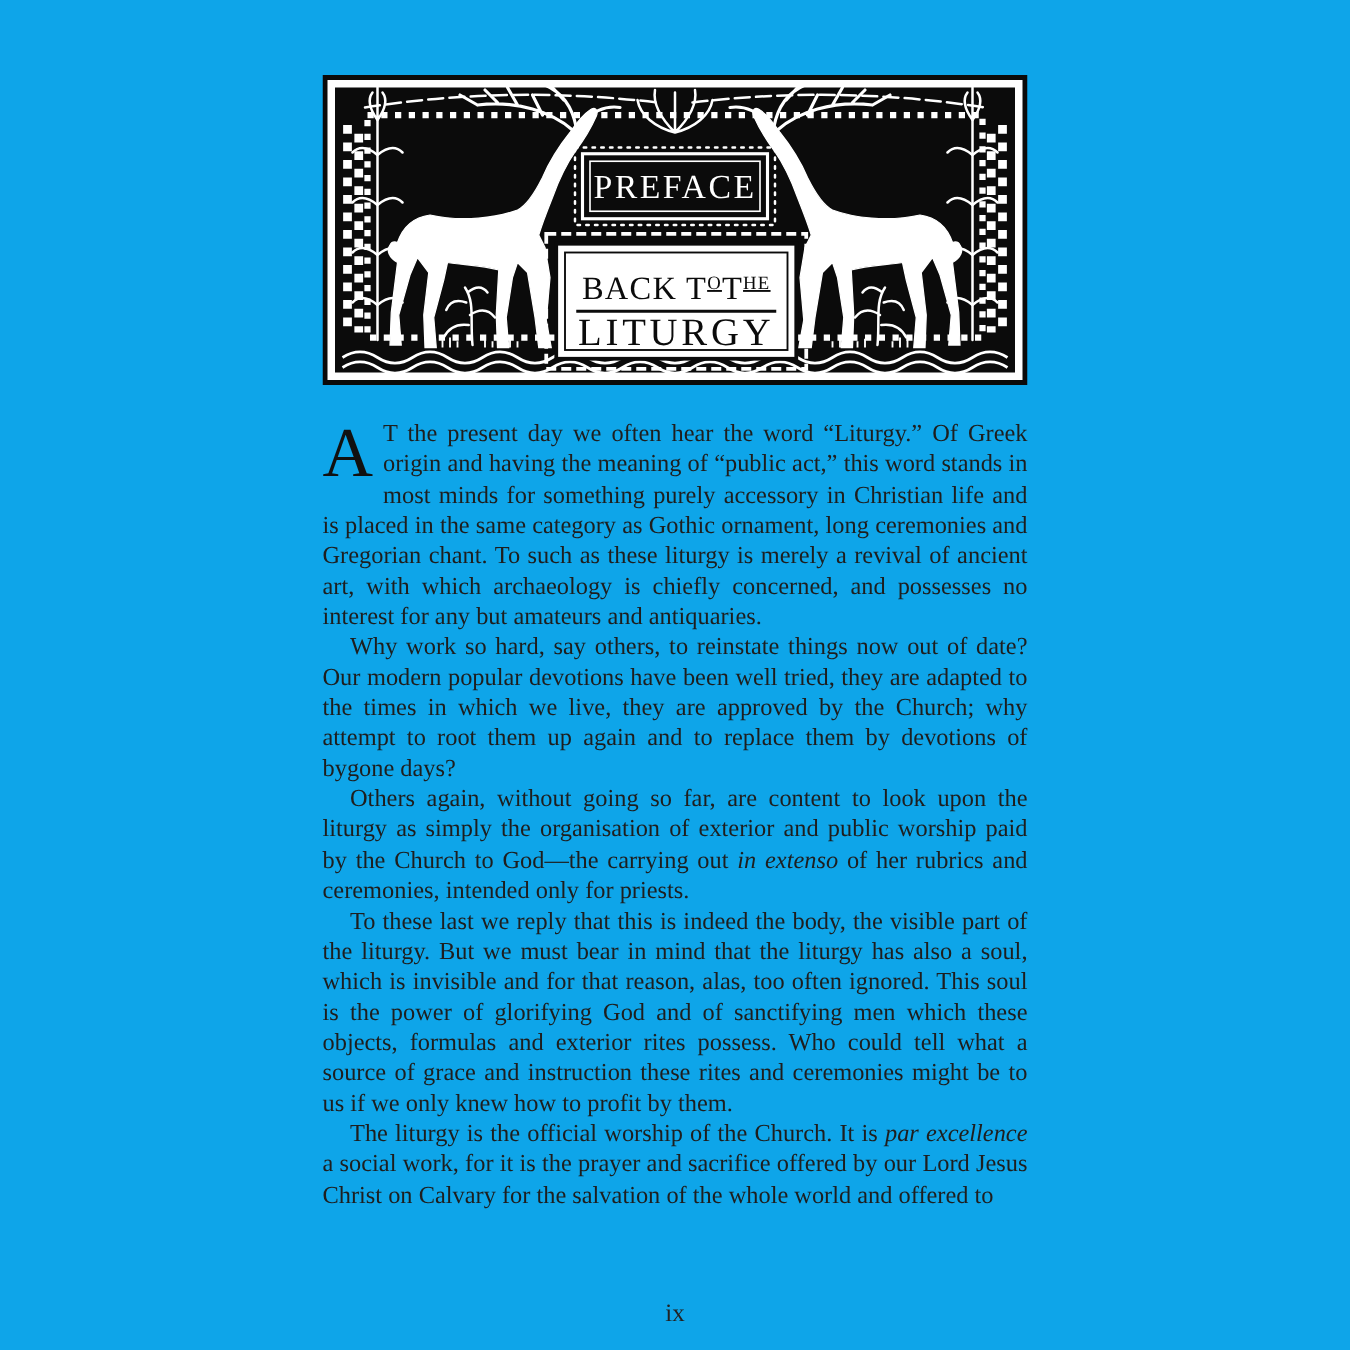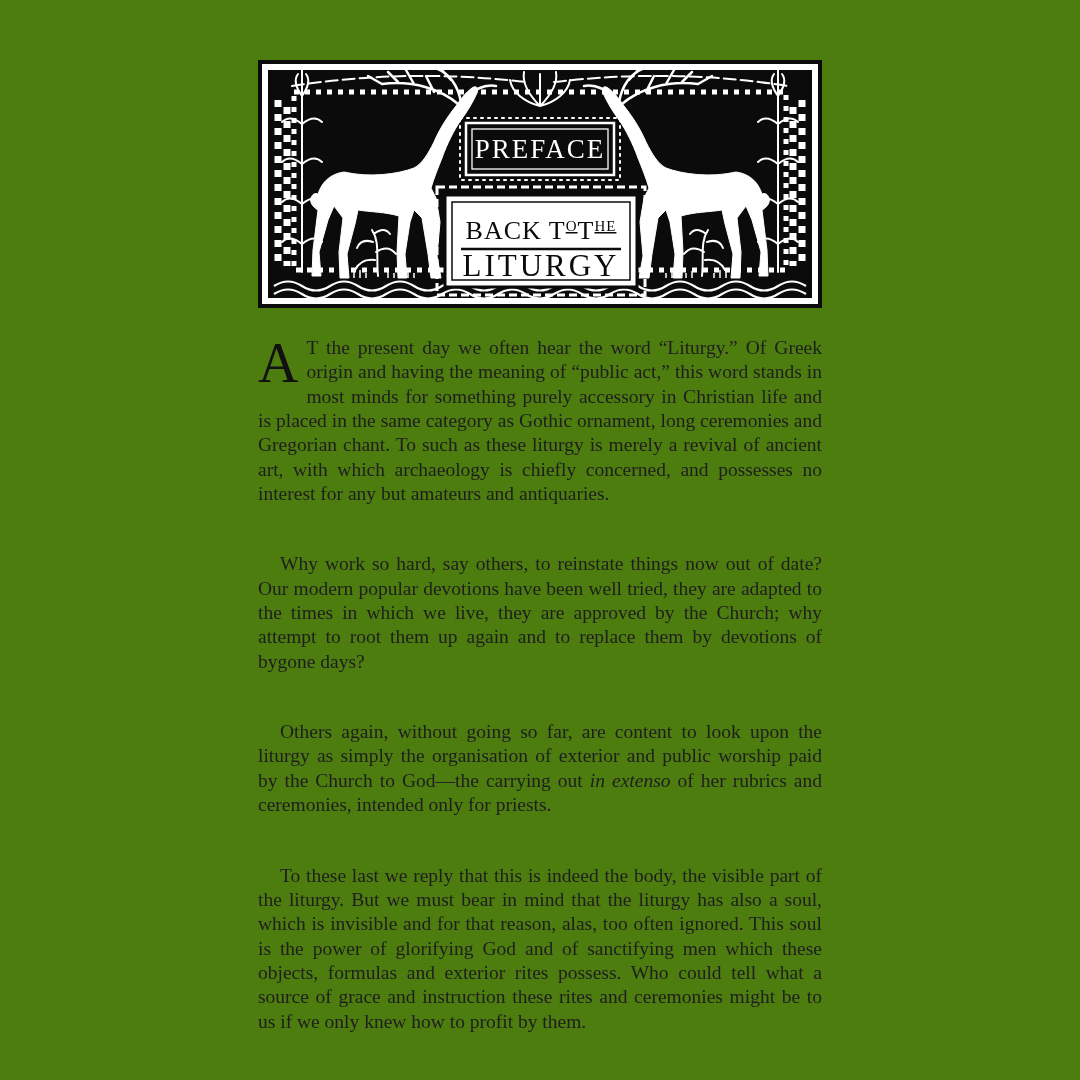--- a/index.html
+++ b/index.html
@@ -1,29 +1,29 @@
 <!DOCTYPE html>
 <html><head>
 <meta charset="utf-8">
 <title>Document</title>
 <style>
   html,body{margin:0;padding:0;background:#ffffff;}
   .page{
-    position:relative;width:1080px;height:1080px;background:#4d7c0f;
+    position:relative;width:1080px;height:1080px;background:#0ea5e9;
     font-family:"Liberation Serif",serif;color:#1e1e1e;overflow:hidden;
   }
   .plate{position:absolute;left:258px;top:60px;width:564px;height:248px;margin:0;}
   .plate svg{display:block;}
   .plate svg text{font-family:"Liberation Serif",serif;}
   .text-column{
     position:absolute;left:258px;top:336px;width:564px;
     font-size:19.5px;line-height:24.35px;text-align:justify;
   }
   .text-column p{margin:0;padding:0;}
-  .text-column p.indent{text-indent:22px;margin-top:46px;}
+  .text-column p.indent{text-indent:22px;}
   .dropcap{
     float:left;font-size:56px;line-height:0.8;
     padding:5px 8px 0 0;color:#111;
   }
   em{}
   .folio{
     position:absolute;left:0;top:1040px;width:100%;
     text-align:center;font-size:20px;color:#222;
   }
 </style>
@@ -131,15 +131,17 @@
         <text x="283" y="216" text-anchor="middle" fill="#0b0b0b" font-size="31" letter-spacing="3">LITURGY</text>
       </g>
     </svg>
   </figure>
 
   <main class="text-column">
       <p class="para"><span class="dropcap">A</span><span>T the present day we often hear the word “Liturgy.” Of Greek origin and having the meaning of “public act,” this word stands in most minds for something purely accessory in Christian life and is placed in the same category as Gothic ornament, long ceremonies and Gregorian chant. To such as these liturgy is merely a revival of ancient art, with which archaeology is chiefly concerned, and possesses no interest for any but amateurs and antiquaries.</span></p>
       <p class="para indent"><span>Why work so hard, say others, to reinstate things now out of date? Our modern popular devotions have been well tried, they are adapted to the times in which we live, they are approved by the Church; why attempt to root them up again and to replace them by devotions of bygone days?</span></p>
       <p class="para indent"><span>Others again, without going so far, are content to look upon the liturgy as simply the organisation of exterior and public worship paid by the Church to God—the carrying out </span><em>in extenso</em><span> of her rubrics and ceremonies, intended only for priests.</span></p>
       <p class="para indent"><span>To these last we reply that this is indeed the body, the visible part of the liturgy. But we must bear in mind that the liturgy has also a soul, which is invisible and for that reason, alas, too often ignored. This soul is the power of glorifying God and of sanctifying men which these objects, formulas and exterior rites possess. Who could tell what a source of grace and instruction these rites and ceremonies might be to us if we only knew how to profit by them.</span></p>
+      <p class="para indent"><span>The liturgy is the official worship of the Church. It is </span><em>par excellence</em><span> a social work, for it is the prayer and sacrifice offered by our Lord Jesus Christ on Calvary for the salvation of the whole world and offered to</span></p>
     </main>
 
+  <div class="folio">ix</div>
 </div>
 
 </body></html>

